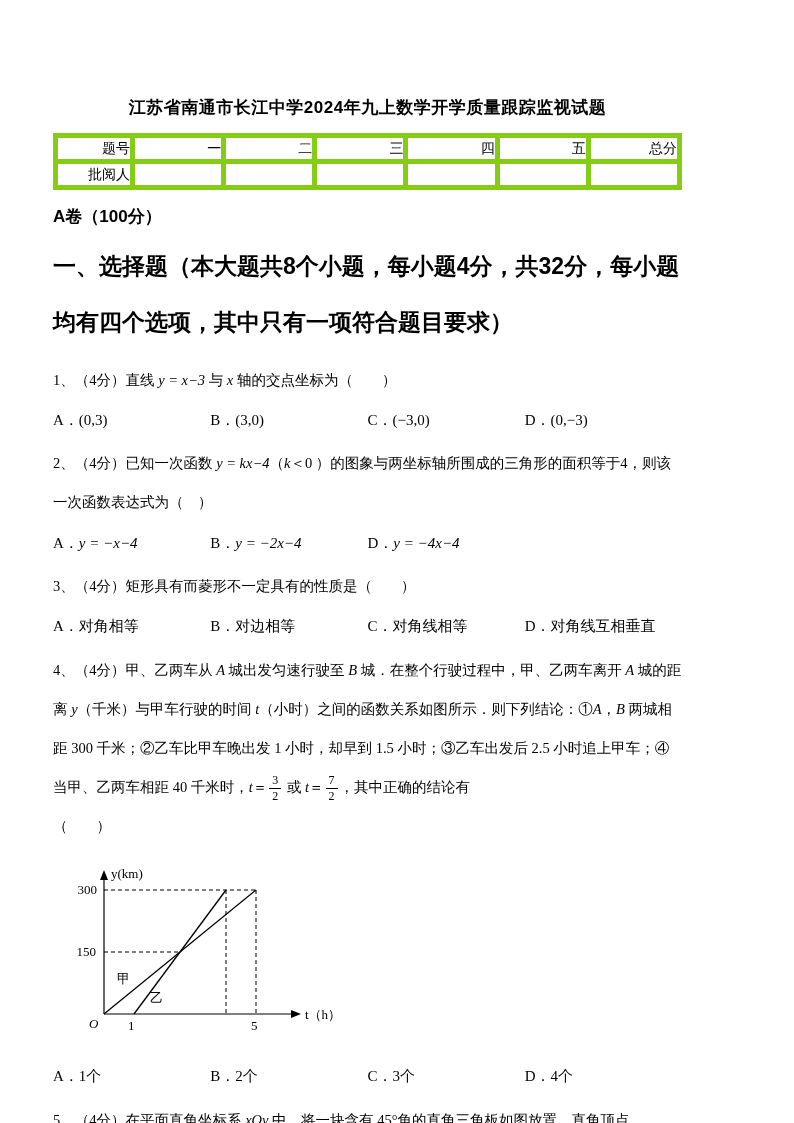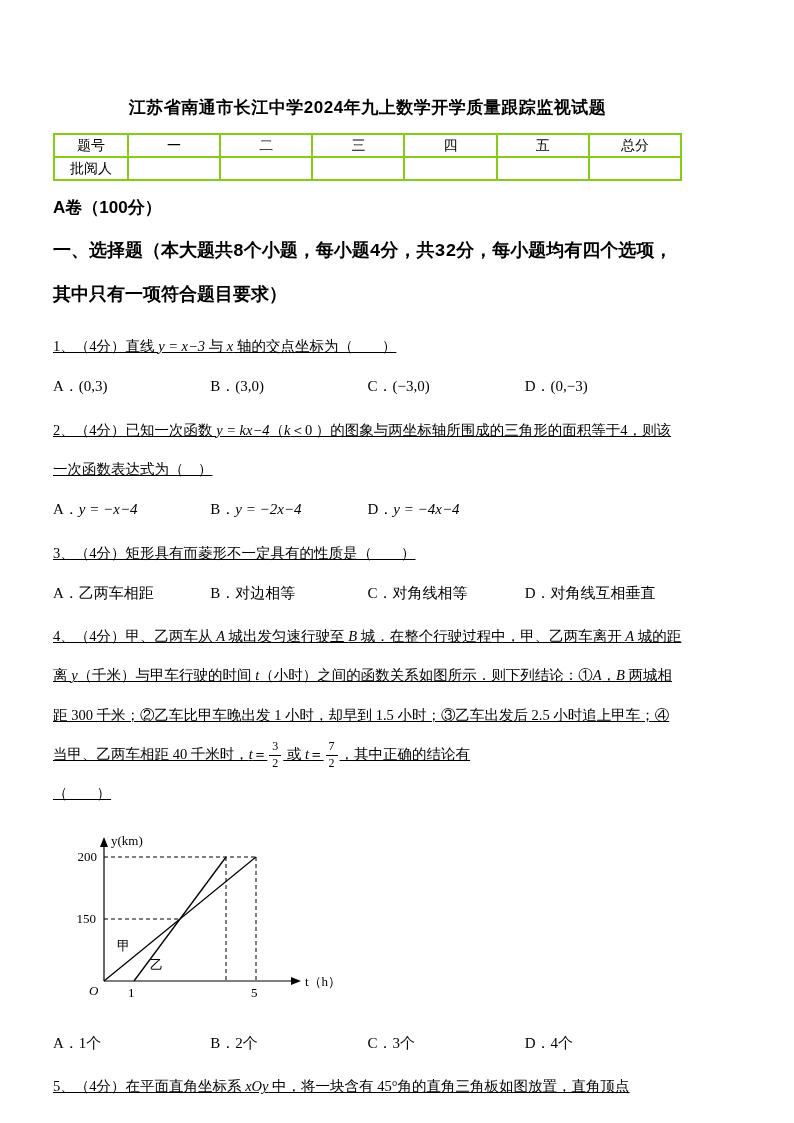--- a/index.html
+++ b/index.html
@@ -7,32 +7,32 @@
     width:794px;height:1123px;overflow:hidden;background:#ffffff;color:#000;
     font-family:"Liberation Serif","DejaVu Serif",serif;
   }
   .page{box-sizing:border-box;width:794px;height:922px;padding:96px 112px 30px 53px;}
   .title{
     font-family:"Liberation Sans","DejaVu Sans",sans-serif;
     font-size:17px;font-weight:bold;text-align:center;margin:0 0 14px 0;letter-spacing:.5px;
   }
   table.score{width:100%;border-collapse:collapse;table-layout:fixed;font-size:14px;}
   table.score th,table.score td{
-    border:2px solid #84cc16;height:21px;text-align:center;font-weight:normal;padding:0;font-family:Liberation Serif, serif;
+    border:5px solid #84cc16;height:21px;text-align:right;font-weight:normal;padding:0;font-family:Liberation Serif, serif;
   }
   table.score .c0{width:72px;}
   .paper-label{
     font-family:"Liberation Sans","DejaVu Sans",sans-serif;
     font-size:17px;font-weight:bold;text-align:left;margin:15px 0 10px 0;
   }
   .sec-heading{
-    font-family:Liberation Mono, monospace;
-    font-size:18px;font-weight:bold;line-height:2.45;margin:4px 0 10px 0;
+    font-family:Liberation Sans, sans-serif;
+    font-size:23px;font-weight:bold;line-height:2.45;margin:4px 0 10px 0;
   }
-  .q{font-size:14.5px;line-height:2.7;margin:0;text-decoration:underline;}
+  .q{font-size:14.5px;line-height:2.7;margin:0;}
   .opts{display:flex;font-size:15px;line-height:2.7;}
   .opts>span{flex:0 0 25%;}
   .math{font-family:"Liberation Serif","DejaVu Serif",serif;font-style:italic;}
   .frac{display:inline-block;vertical-align:middle;text-align:center;
         font-size:12px;line-height:1.3;margin:0 2px;}
   .frac .num{display:block;border-bottom:1px solid #000;padding:0 3px;}
   .frac .den{display:block;}
   .graph{position:relative;width:310px;height:182px;margin:20px 0 0 6px;font-size:13px;}
   .glbl{position:absolute;white-space:nowrap;}
   .glbl.num{width:28px;text-align:right;}
@@ -83,21 +83,21 @@
 
   <p class="q mt4"><span>2、（4分）已知一次函数 </span><span class="math">y = kx−4</span><span>（</span><span class="math">k</span><span>＜0 ）的图象与两坐标轴所围成的三角形的面积等于4，则该一次函数表达式为（　）</span></p>
   <div class="opts">
     <span><span>A．</span><span class="math">y = −x−4</span></span>
     <span><span>B．</span><span class="math">y = −2x−4</span></span>
     <span><span>D．</span><span class="math">y = −4x−4</span></span>
   </div>
 
   <p class="q mt4"><span>3、（4分）矩形具有而菱形不一定具有的性质是（　　）</span></p>
   <div class="opts">
-    <span><span>A．乙两车相距</span></span>
+    <span><span>A．对角相等</span></span>
     <span><span>B．对边相等</span></span>
     <span><span>C．对角线相等</span></span>
     <span><span>D．对角线互相垂直</span></span>
   </div>
 
   <p class="q mt4"><span>4、（4分）甲、乙两车从 </span><span class="math">A</span><span> 城出发匀速行驶至 </span><span class="math">B</span><span> 城．在整个行驶过程中，甲、乙两车离开 </span><span class="math">A</span><span> 城的距离 </span><span class="math">y</span><span>（千米）与甲车行驶的时间 </span><span class="math">t</span><span>（小时）之间的函数关系如图所示．则下列结论：①</span><span class="math">A</span><span>，</span><span class="math">B</span><span> 两城相距 300 千米；②乙车比甲车晚出发 1 小时，却早到 1.5 小时；③乙车出发后 2.5 小时追上甲车；④当甲、乙两车相距 40 千米时，</span><span class="math">t</span><span>＝</span><span class="frac"><span class="num">3</span><span class="den">2</span></span><span> 或 </span><span class="math">t</span><span>＝</span><span class="frac"><span class="num">7</span><span class="den">2</span></span><span>，其中正确的结论有</span><br><span>（　　）</span></p>
 
   <div class="graph">
     <svg width="310" height="182" viewBox="0 0 310 182">
 
@@ -108,21 +108,21 @@
 
       <line x1="45" y1="24" x2="197" y2="24" stroke="#000" stroke-width="1" stroke-dasharray="4 3"></line>
       <line x1="45" y1="86" x2="121" y2="86" stroke="#000" stroke-width="1" stroke-dasharray="4 3"></line>
       <line x1="167" y1="24" x2="167" y2="148" stroke="#000" stroke-width="1" stroke-dasharray="4 3"></line>
       <line x1="197" y1="24" x2="197" y2="148" stroke="#000" stroke-width="1" stroke-dasharray="4 3"></line>
 
       <line x1="45" y1="148" x2="197" y2="24" stroke="#000" stroke-width="1.3"></line>
       <line x1="75" y1="148" x2="167" y2="24" stroke="#000" stroke-width="1.3"></line>
     </svg>
     <span class="glbl" style="left:52px;top:0px;">y(km)</span>
-    <span class="glbl num" style="left:10px;top:16px;">200</span>
+    <span class="glbl num" style="left:10px;top:16px;">300</span>
     <span class="glbl num" style="left:9px;top:78px;">150</span>
     <span class="glbl italic" style="left:30px;top:150px;">O</span>
     <span class="glbl" style="left:69px;top:152px;">1</span>
     <span class="glbl" style="left:192px;top:152px;">5</span>
     <span class="glbl" style="left:246px;top:140px;">t（h）</span>
     <span class="glbl" style="left:58px;top:104px;">甲</span>
     <span class="glbl" style="left:91px;top:123px;">乙</span>
   </div>
 
   <div class="opts mt8">

